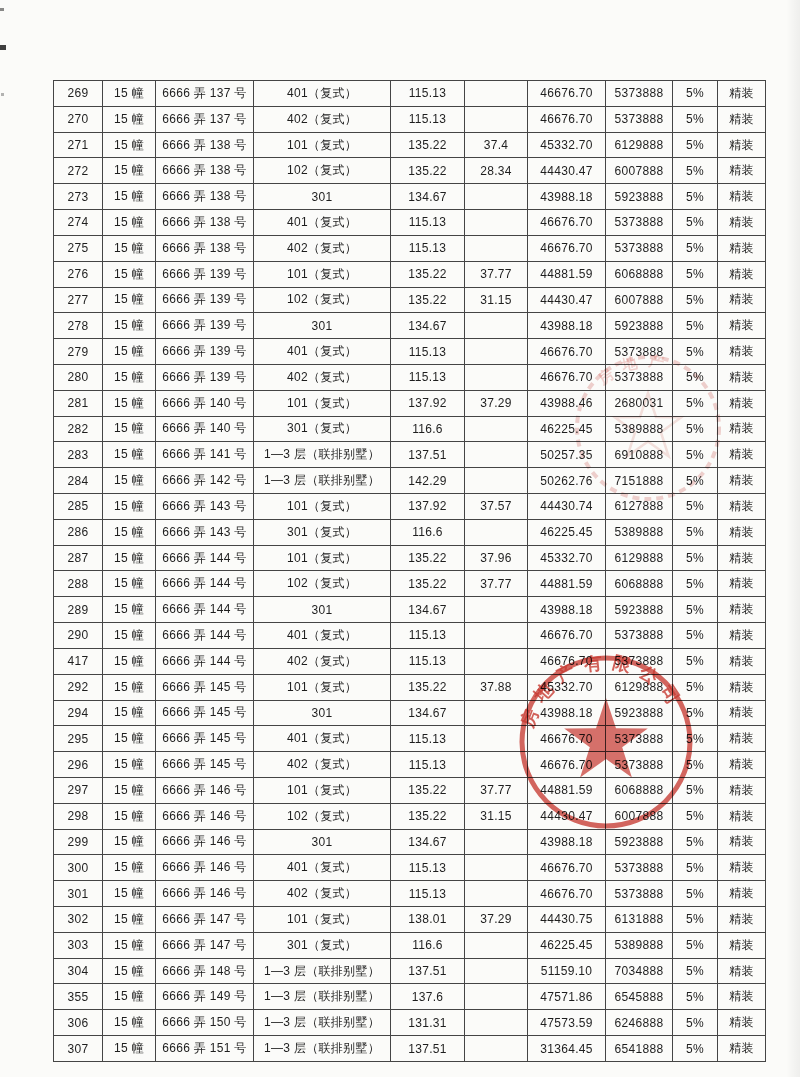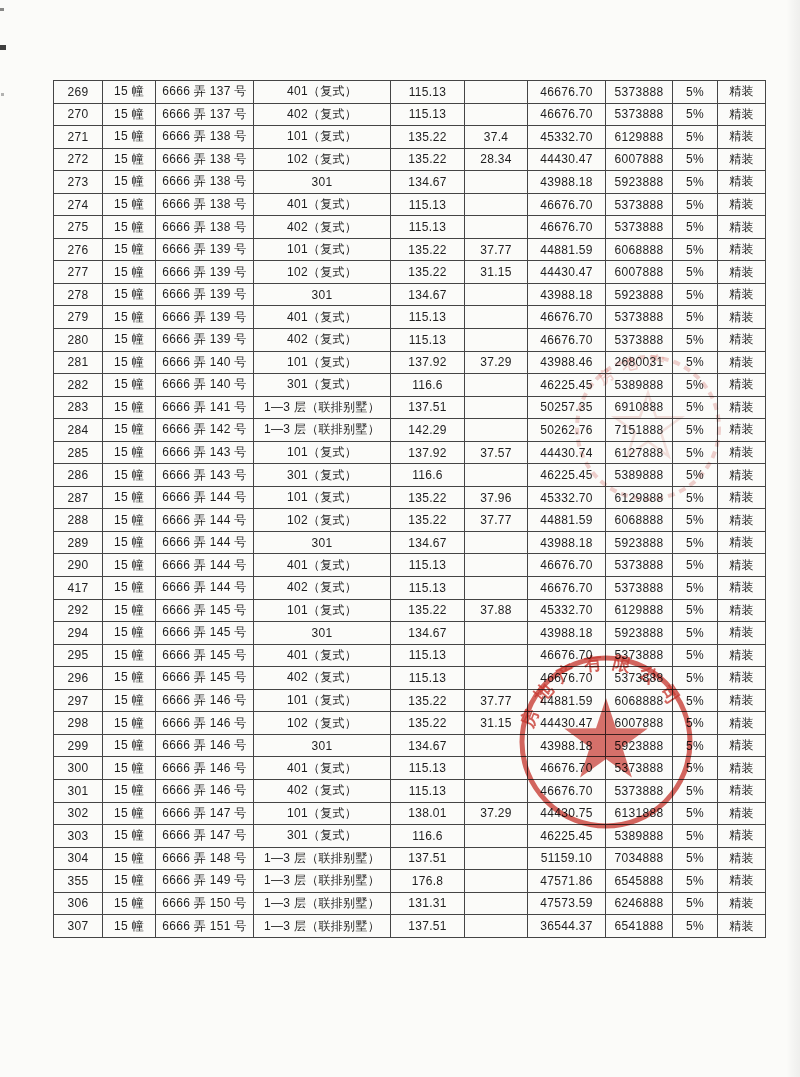--- a/index.html
+++ b/index.html
@@ -16,21 +16,21 @@
     pointer-events:none;
   }
   
   .mark{position:absolute;background:#2a2a2a;}
   .mark1{left:0;top:8px;width:4px;height:3px;opacity:.55;}
   .mark2{left:0;top:45px;width:6px;height:5px;opacity:.9;}
   .mark3{left:1px;top:93px;width:3px;height:3px;opacity:.35;}
 
   table.price{
     position:absolute;left:53px;top:80px;
-    width:713px;height:858px;
+    width:713px;height:982px;
     border-collapse:collapse;table-layout:fixed;
   }
   table.price td{
     border:1px solid #454545;
     text-align:center;vertical-align:middle;
     font-size:12px;color:#1e1e1e;
     padding:0;overflow:hidden;white-space:nowrap;
     letter-spacing:.3px;
   }
   
@@ -479,21 +479,21 @@
           <td>51159.10</td>
           <td>7034888</td>
           <td>5%</td>
           <td>精装</td>
         </tr>
         <tr>
           <td>355</td>
           <td>15 幢</td>
           <td>6666 弄 149 号</td>
           <td>1—3 层（联排别墅）</td>
-          <td>176.8</td>
+          <td>137.6</td>
           <td></td>
           <td>47571.86</td>
           <td>6545888</td>
           <td>5%</td>
           <td>精装</td>
         </tr>
         <tr>
           <td>306</td>
           <td>15 幢</td>
           <td>6666 弄 150 号</td>
@@ -505,21 +505,21 @@
           <td>5%</td>
           <td>精装</td>
         </tr>
         <tr>
           <td>307</td>
           <td>15 幢</td>
           <td>6666 弄 151 号</td>
           <td>1—3 层（联排别墅）</td>
           <td>137.51</td>
           <td></td>
-          <td>36544.37</td>
+          <td>31364.45</td>
           <td>6541888</td>
           <td>5%</td>
           <td>精装</td>
         </tr>
       </tbody>
   </table>
 
   <svg class="stamp" style="left:568px;top:348px;" width="160" height="160" viewBox="-80 -80 160 160">
     <circle r="71" fill="none" stroke="#d98a84" stroke-width="4" opacity="0.38" stroke-dasharray="7 5"></circle>
     <polygon points="0,-35 8,-11 33.3,-10.8 12.9,4.2 20.6,28.3 0,13.5 -20.6,28.3 -12.9,4.2 -33.3,-10.8 -8,-11" fill="none" stroke="#d98a84" stroke-width="2.5" opacity="0.25"></polygon>

